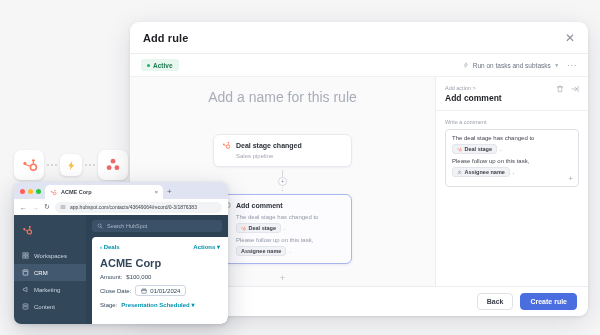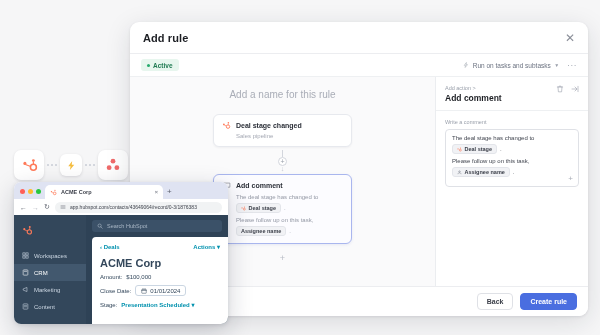--- a/index.html
+++ b/index.html
@@ -52,21 +52,21 @@
   .ellipsis { font-size: 8px; color: #9aa0ab; letter-spacing: .6px; cursor: pointer; }
 
   .modal-body { flex: 1 1 auto; display: flex; min-height: 0; }
 
   
   .canvas {
     flex: 1 1 auto; background: #fafafb; position: relative;
     display: flex; flex-direction: column; align-items: center; padding-top: 12px;
     border-right: 1px solid #ebedf0;
   }
-  .rule-name-placeholder { font-size: 10px; color: #a9adb7; margin-bottom: 14px; }
+  .rule-name-placeholder { font-size: 14px; color: #a9adb7; margin-bottom: 29px; }
 
   .node {
     width: 139px; background: #fff; border: 1px solid #e7e9ee; border-radius: 6px;
     padding: 6px 8px 7px; box-shadow: 0 1px 2px rgba(30,35,55,.05);
   }
   .node.selected { border: 1px solid #a9b6ee; background: #fcfcff; box-shadow: 0 1px 3px rgba(60,80,180,.10); }
   .node-head { display: flex; align-items: center; gap: 5px; }
   .node-title { font-size: 7px; font-weight: 700; color: #2b2f38; }
   .node-sub { font-size: 6px; color: #a4a8b3; margin-top: 3px; margin-left: 14px; }
   .node-line { font-size: 6px; color: #9499a5; margin-top: 4px; margin-left: 14px; display: flex; align-items: center; flex-wrap: wrap; gap: 3px; }

